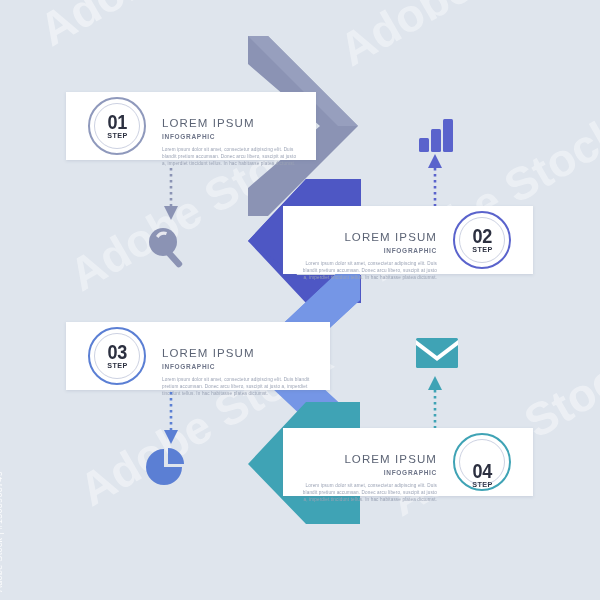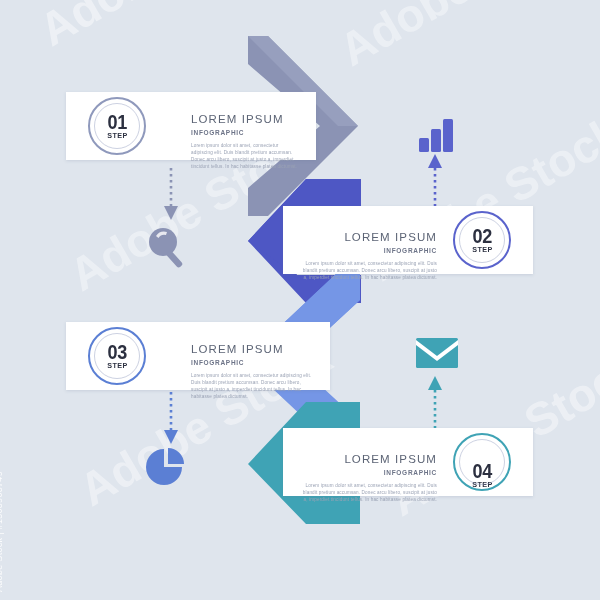--- a/index.html
+++ b/index.html
@@ -41,21 +41,21 @@
   .chev svg{display:block;overflow:visible;}
 
   
   .card{
     position:absolute;
     background:#ffffff;
     box-shadow:0 1px 3px rgba(90,110,140,.18);
     display:flex;align-items:center;
     box-sizing:border-box;
   }
-  .card.left{left:66px;padding:0 0 0 22px;gap:29px;}
+  .card.left{left:66px;padding:0 0 0 22px;}
   .card.right{padding:0 22px 0 0;justify-content:flex-end;}
 
   .badge{
     width:54px;height:54px;border-radius:50%;
     border:2.5px solid #8f99bc;
     display:flex;flex-direction:column;align-items:center;justify-content:center;
     flex:0 0 auto;
     position:relative;
   }
   .badge::after{

